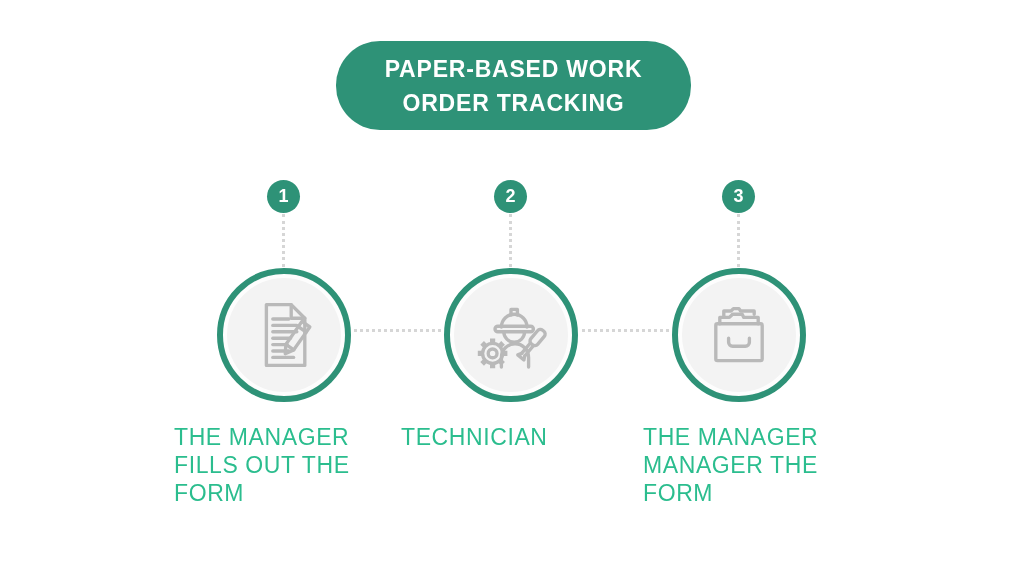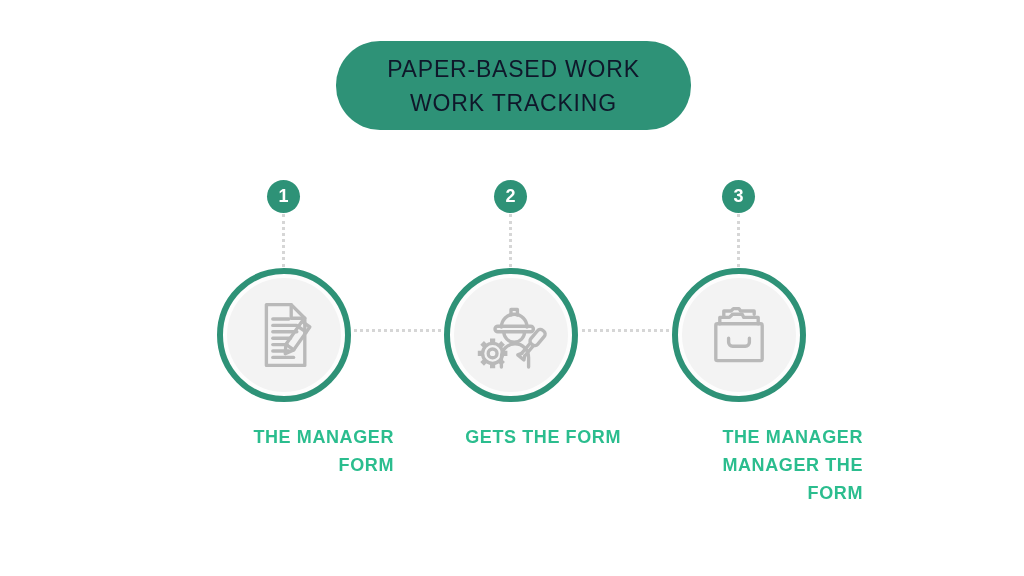--- a/index.html
+++ b/index.html
@@ -12,21 +12,21 @@
   }
   *{margin:0;padding:0;box-sizing:border-box;}
   html,body{width:1024px;height:576px;background:var(--background);
     font-family:"Liberation Sans", sans-serif;overflow:hidden;}
   #canvas{position:relative;width:1024px;height:576px;background:var(--background);}
 
   .title-pill{
     position:absolute;left:336px;top:41px;width:355px;height:89px;
     background:var(--primary-green);border-radius:44px;
     display:flex;flex-direction:column;align-items:center;justify-content:center;
-    color:#0f172a;font-weight:400;font-size:23px;line-height:34px;
+    color:#ffffff;font-weight:700;font-size:23px;line-height:34px;
     letter-spacing:0.8px;text-align:center;
   }
 
   .badge{
     position:absolute;top:180px;width:33px;height:33px;border-radius:50%;
     background:var(--primary-green);color:#fff;font-weight:700;font-size:18px;
     display:flex;align-items:center;justify-content:center;
   }
   .vline{
     position:absolute;top:214px;height:53px;width:0;
@@ -44,32 +44,32 @@
   }
   .icon{width:80px;height:80px;color:var(--icon-gray);}
   .icon path,.icon rect,.icon circle{
     fill:none;stroke:currentColor;stroke-width:4.2;
     stroke-linecap:round;stroke-linejoin:round;
   }
   .icon .teeth{stroke-width:6.5;stroke-linecap:butt;}
 
   .step-label{
     position:absolute;top:423px;width:220px;
-    color:var(--label-green);font-weight:700;font-size:18px;line-height:28px;
-    letter-spacing:0.6px;text-align:right;
+    color:var(--label-green);font-weight:400;font-size:23px;line-height:28px;
+    letter-spacing:0.6px;text-align:left;
   }
 </style>
 </head>
 <body>
 
 <div id="canvas">
 
   <div class="title-pill">
     <div>PAPER-BASED WORK</div>
-    <div>WORK TRACKING</div>
+    <div>ORDER TRACKING</div>
   </div>
 
   <div class="badge" style="left:267px">1</div>
   <div class="badge" style="left:494px">2</div>
   <div class="badge" style="left:722px">3</div>
 
   <div class="vline" style="left:282px"></div>
   <div class="vline" style="left:509px"></div>
   <div class="vline" style="left:737px"></div>
 
@@ -117,24 +117,25 @@
     <svg class="icon" viewBox="0 0 100 100">
       <rect x="21" y="36" width="58" height="46" rx="2"></rect>
       <path d="M26 36 V28 H38 L42 24 H54 L56 28 H74 V36"></path>
       <path d="M31 26 V20 H40 L43 17 H50 L52 20 H69 V24"></path>
       <path d="M37 54 V59 A5 5 0 0 0 42 64 H58 A5 5 0 0 0 63 59 V54"></path>
     </svg>
   </div>
 
   <div class="step-label" style="left:174px">
     <div>THE MANAGER</div>
+    <div>FILLS OUT THE</div>
     <div>FORM</div>
   </div>
   <div class="step-label" style="left:401px">
-    <div>GETS THE FORM</div>
+    <div>TECHNICIAN</div>
   </div>
   <div class="step-label" style="left:643px">
     <div>THE MANAGER</div>
     <div>MANAGER THE</div>
     <div>FORM</div>
   </div>
 
 </div>
 
 </body></html>

